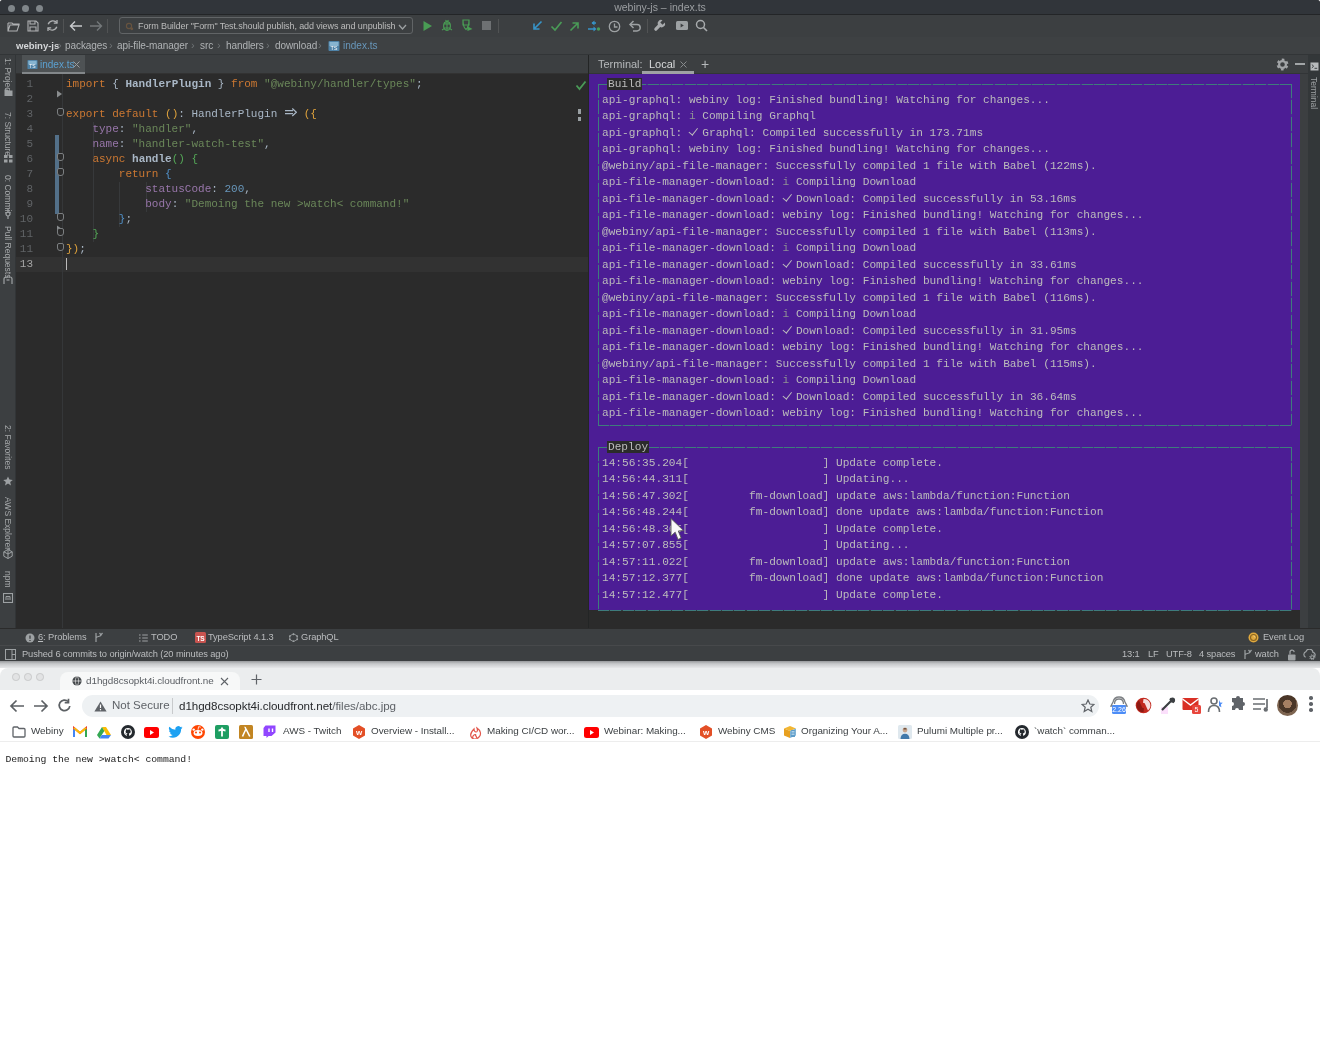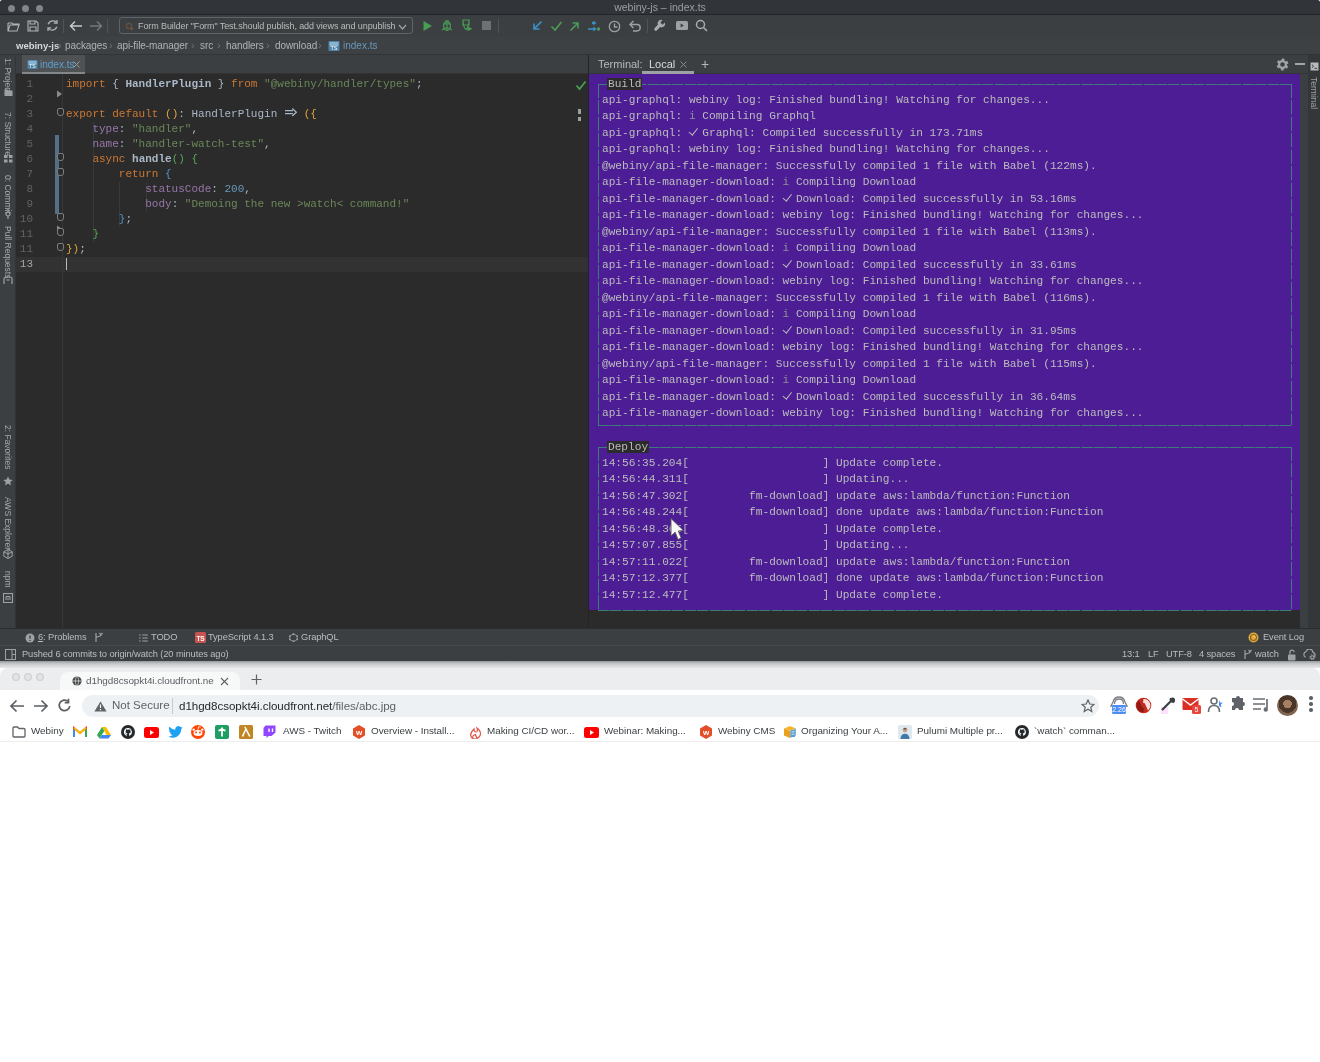--- a/index.html
+++ b/index.html
@@ -557,14 +557,17 @@
           <path d="M2.5 14 C2.5 10.5 4.5 8.8 7 8.8 C9.5 8.8 11.5 10.5 11.5 14 z" fill="#4179ab"></path>
           <path d="M5.5 4 C5.5 2.8 8.5 2.8 8.5 4 V4.5 H5.5 z" fill="#6b5140"></path>
         </svg>
       <span class="bktxt abs" style="left:917px;top:3px;">Pulumi Multiple pr...</span>
       <svg class="abs" style="left:1015px;top:3px;" width="14" height="14" viewBox="0 0 14 14">
           <circle cx="7" cy="7" r="7" fill="#24292e"></circle>
           <path d="M7 3 a4 4 0 0 0-1.3 7.8 c.2 0 .3-.1.3-.2 v-1 c-1.1.2-1.4-.5-1.4-.5 -.2-.5-.5-.6-.5-.6 -.4-.3 0-.3 0-.3 .5 0 .7.5.7.5 .4.7 1.1.5 1.4.4 0-.3.2-.5.3-.6 -.9-.1-1.9-.5-1.9-2 a1.6 1.6 0 0 1 .4-1.1 c0-.1-.2-.6 0-1.1 0 0 .4-.1 1.1.4 a3.8 3.8 0 0 1 2 0 c.8-.5 1.1-.4 1.1-.4 .2.5 0 1 .1 1.1 .3.3.4.7.4 1.1 0 1.6-1 1.9-1.9 2 .2.1.3.4.3.8 v1.2 c0 .1.1.2.3.2 A4 4 0 0 0 7 3" fill="#fff"></path>
         </svg>
       <span class="bktxt abs" style="left:1034px;top:3px;">`watch` comman...</span>
     </div>
+    <div id="page">
+        <div id="pagetext">Demoing the new &gt;watch&lt; command!</div>
+      </div>
   </div>
 </div>
 
 </body></html>

